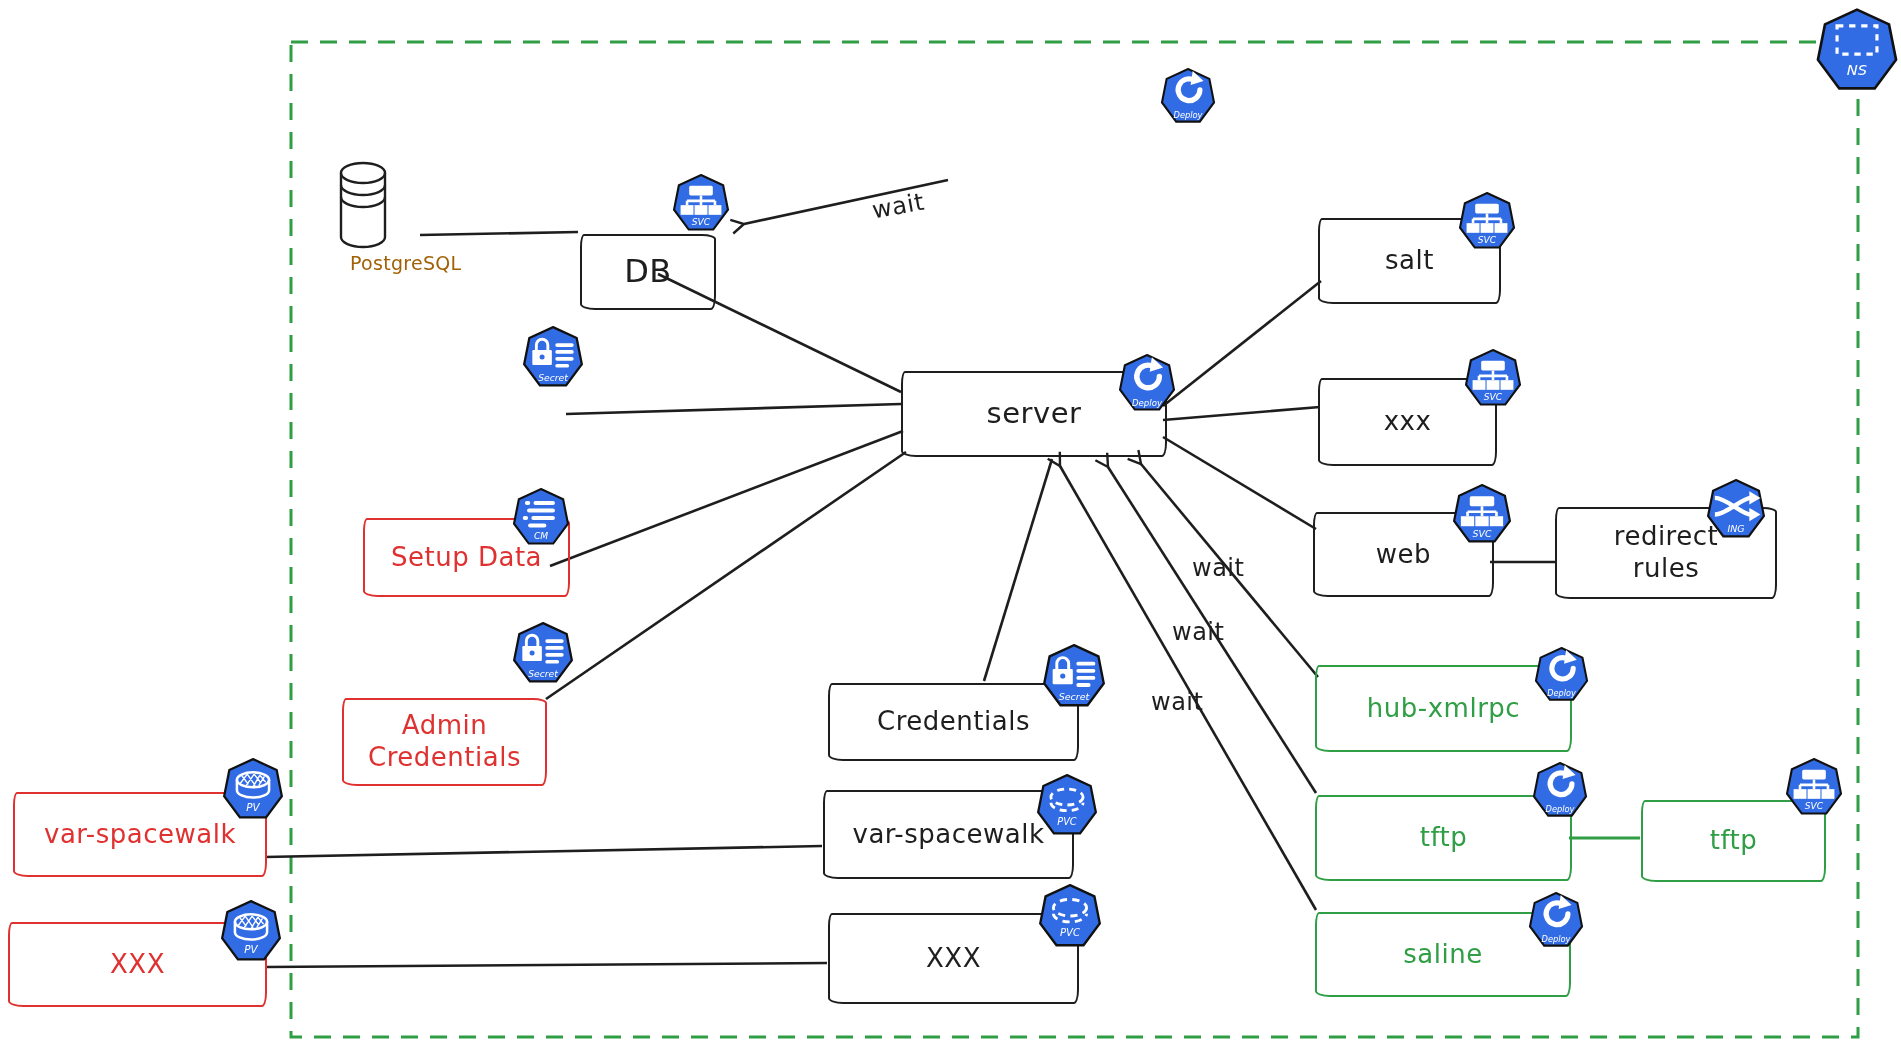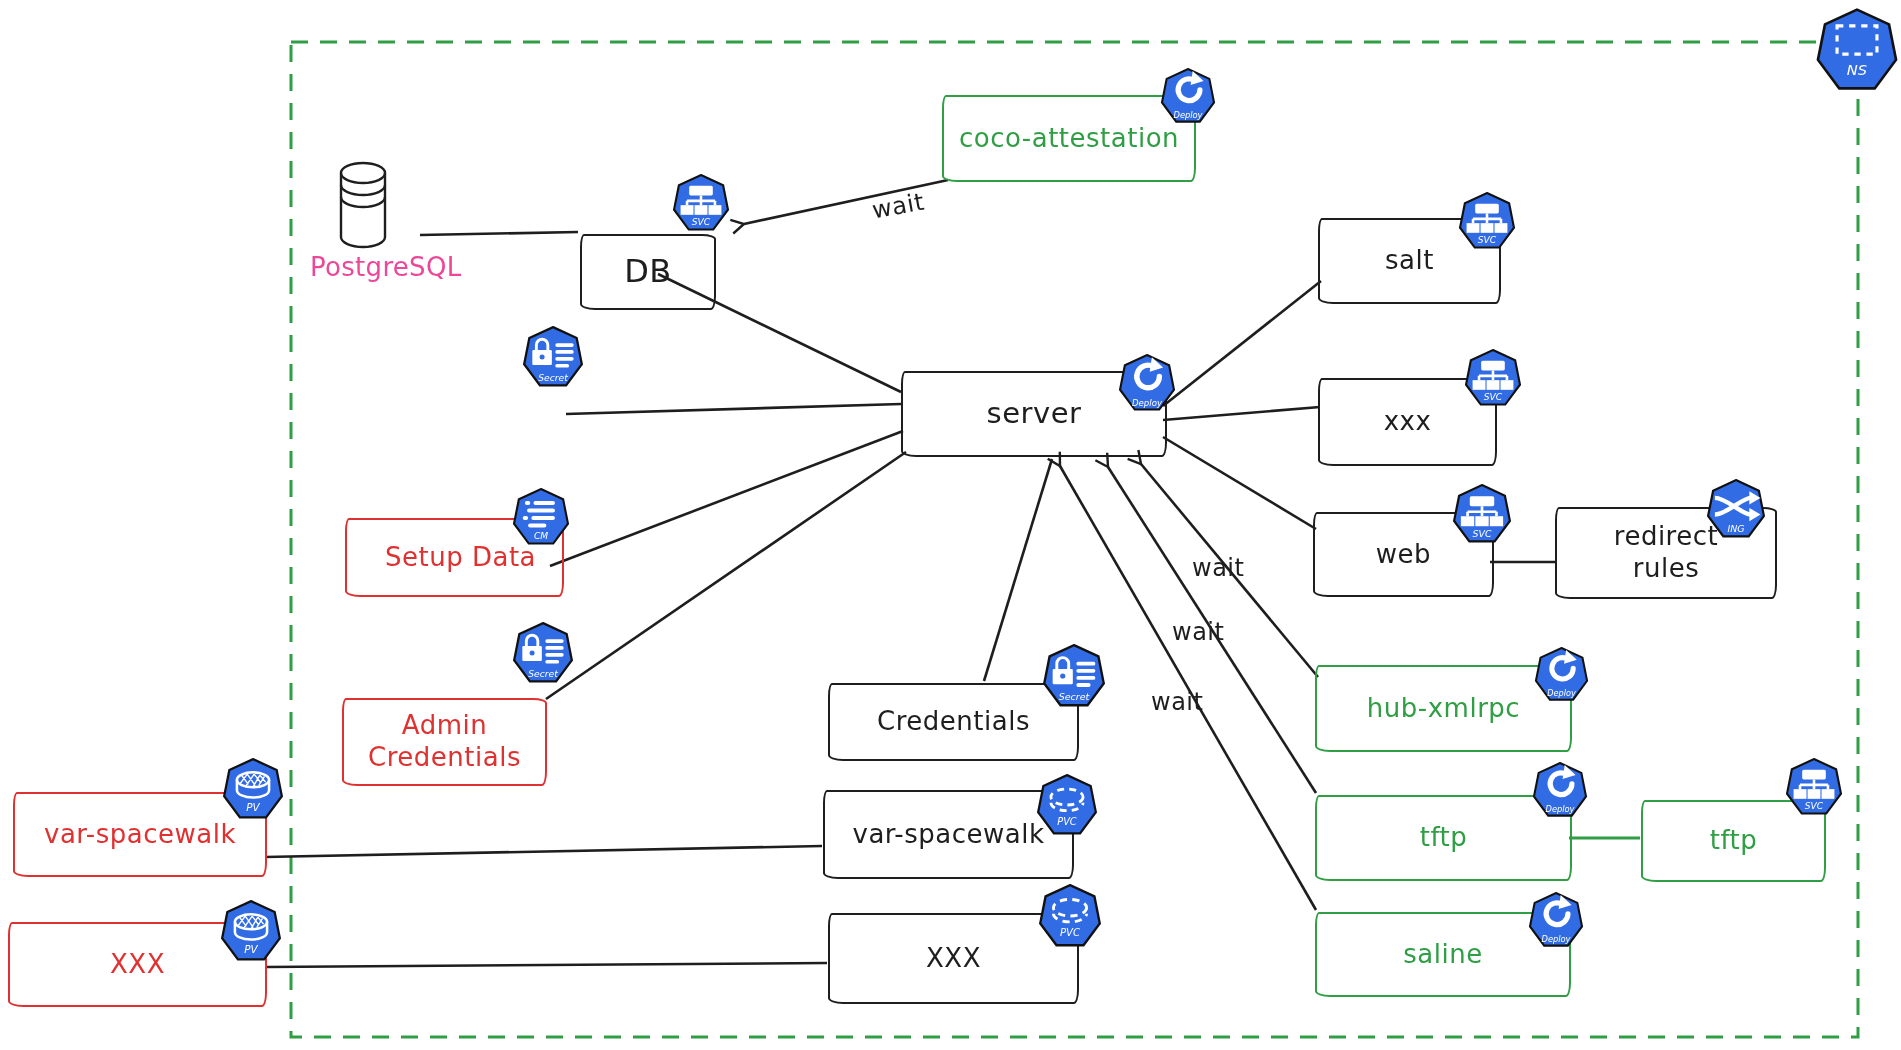--- a/index.html
+++ b/index.html
@@ -9,21 +9,21 @@
   .node{position:absolute;z-index:2;border:2.5px solid #1e1e1e;color:#1e1e1e;
         display:flex;flex-direction:column;align-items:center;justify-content:center;
         border-radius:4px 14px 5px 15px / 13px 5px 14px 6px;background:transparent;}
   .node .lbl{font-size:26px;letter-spacing:.5px;line-height:1.22;text-align:center;white-space:nowrap;}
   .node.red{border-color:#e03131;color:#e03131;}
   .node.green{border-color:#2f9e44;color:#2f9e44;}
   .k8s-icon{position:absolute;z-index:3;}
   .k8s-icon svg{width:100%;height:100%;display:block;}
   .ic-t{fill:#ffffff;font-family:"DejaVu Sans",sans-serif;font-style:italic;}
   .floating-label{position:absolute;z-index:2;color:#1e1e1e;font-size:24px;letter-spacing:.5px;white-space:nowrap;}
-  .pg-label{position:absolute;z-index:2;color:#ec4899;font-size:26px;letter-spacing:.3px;white-space:nowrap;text-align:center;}
+  .pg-label{position:absolute;z-index:2;color:#a16207;font-size:19px;letter-spacing:.3px;white-space:nowrap;text-align:center;margin-left:40px;}
 </style>
 </head>
 <body>
 
 <div id="canvas">
 
   <svg width="0" height="0" style="position:absolute" aria-hidden="true">
     <defs>
       <marker id="openarrow" markerUnits="userSpaceOnUse" markerWidth="20" markerHeight="20" viewBox="-2 -9 20 18" refX="0.5" refY="0" orient="auto">
         <path d="M 13 -7 L 0.5 0 L 13 7" fill="none" stroke="#1e1e1e" stroke-width="2.4"></path>
@@ -128,30 +128,27 @@
     </g>
     <line x1="1569" y1="838" x2="1640" y2="838" stroke="#2f9e44" stroke-width="2.8"></line>
   </svg>
 
   <div class="pg-label" style="left:310px;top:252px;width:106px;">PostgreSQL</div>
 
   <div class="node" style="left:580px;top:200px;width:132px;height:72px;margin-top:34px;">
     <span class="lbl" style="font-size:32px;">DB</span>
   </div>
 
-  <div class="node green" style="left:942px;top:95px;width:250px;height:83px;">
-    <span class="lbl">coco-attestation</span>
-  </div>
 
   <div class="node" style="left:901px;top:371px;width:262px;height:82px;">
     <span class="lbl" style="font-size:29px;">server</span>
   </div>
 
 
-  <div class="node red" style="left:345px;top:518px;width:203px;height:75px;padding-left:12px;">
+  <div class="node red" style="left:363px;top:518px;width:203px;height:75px;">
     <span class="lbl">Setup Data</span>
   </div>
 
   <div class="node red" style="left:342px;top:653px;width:201px;height:84px;margin-top:45px;">
     <span class="lbl">Admin</span>
     <span class="lbl">Credentials</span>
   </div>
 
   <div class="node" style="left:828px;top:683px;width:247px;height:74px;">
     <span class="lbl">Credentials</span>

